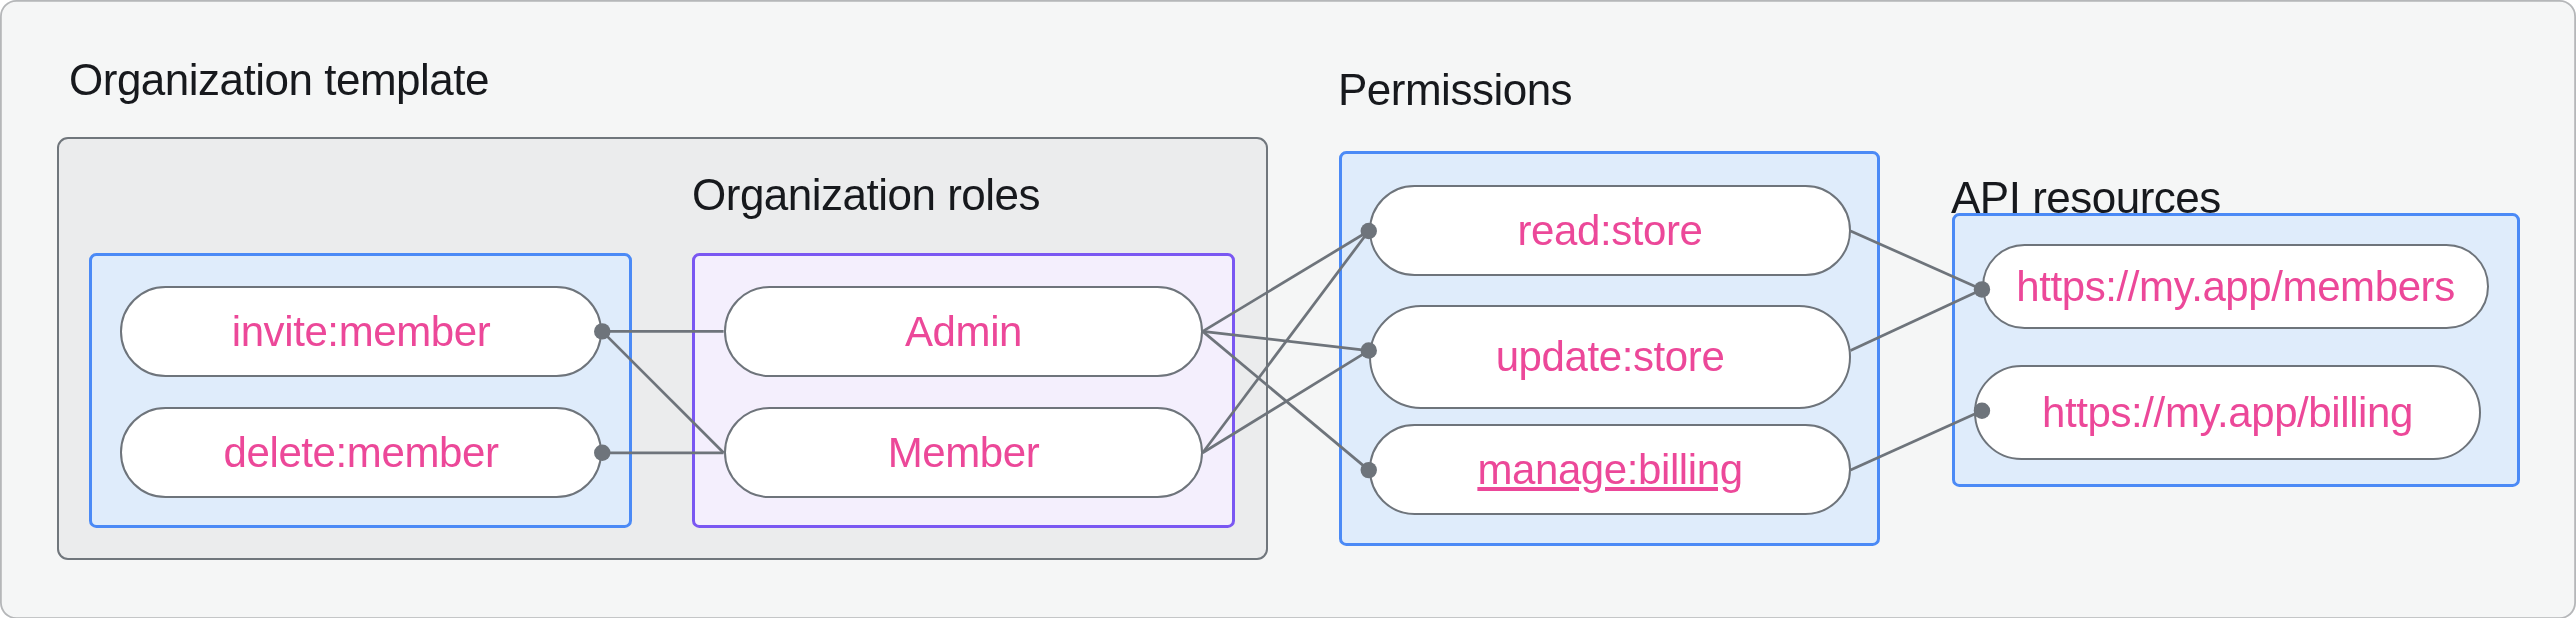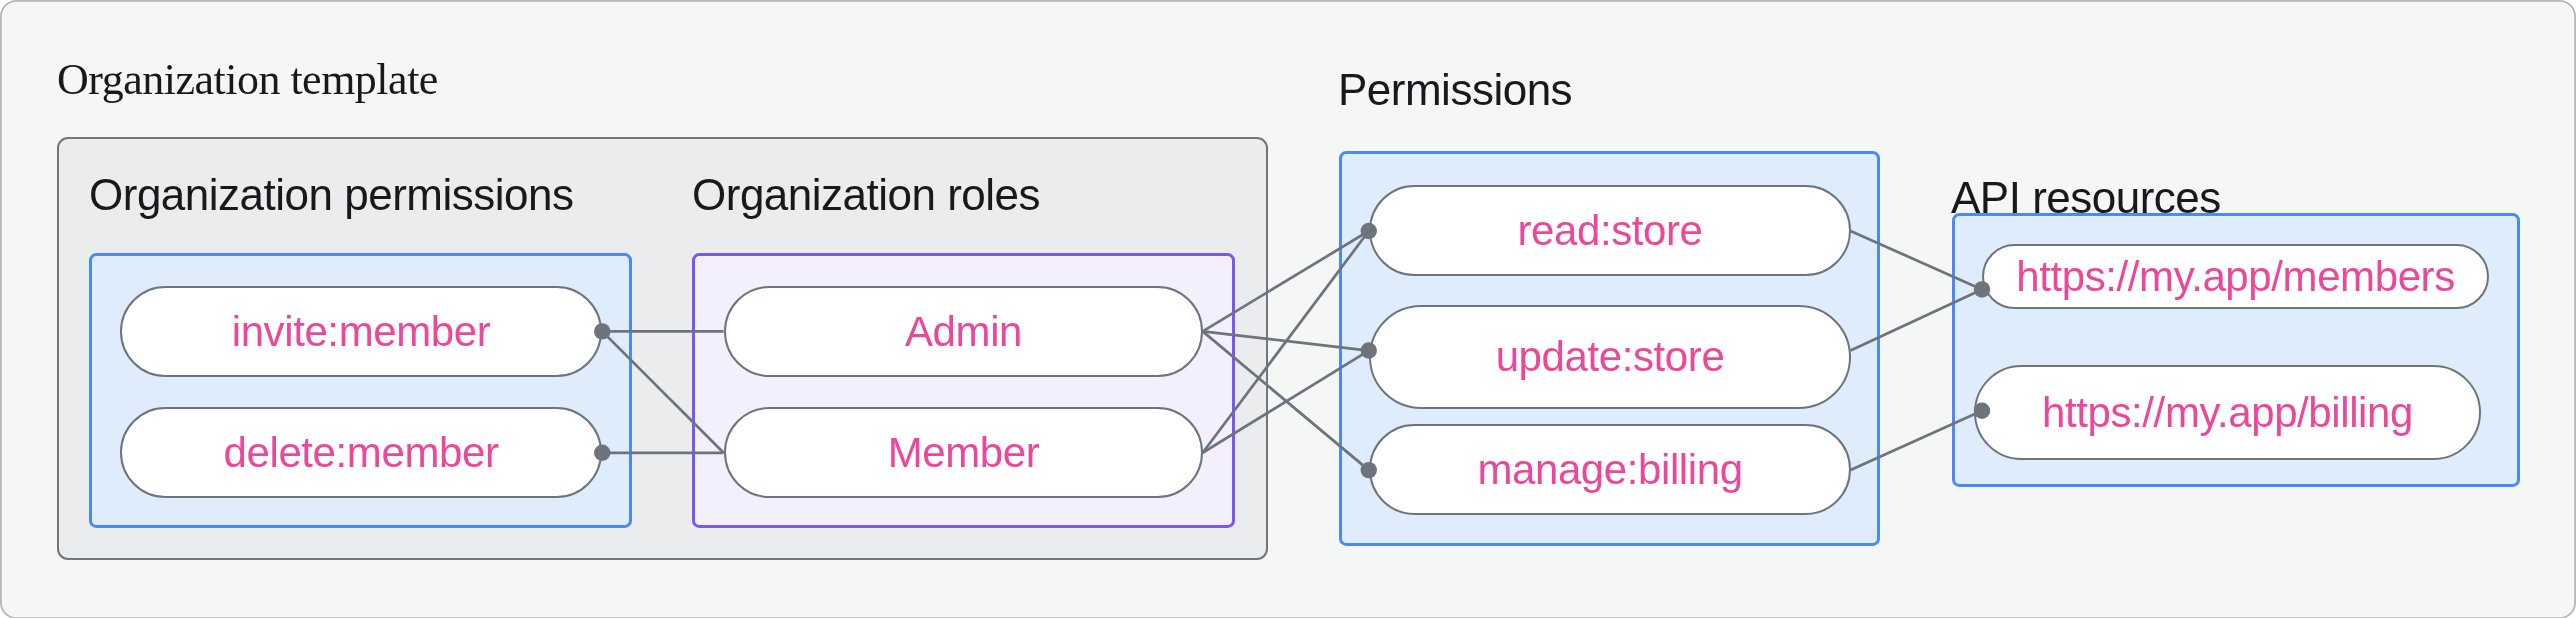--- a/index.html
+++ b/index.html
@@ -53,48 +53,47 @@
     position: absolute;
     left: 0; top: 0;
     pointer-events: none;
   }
 </style>
 </head>
 <body>
 
 <div id="canvas">
 
-  <div class="heading" style="left:57px; top:58px;font-family:Liberation Serif, serif;">Organization template</div>
+  <div class="heading" style="left:69px; top:58px;">Organization template</div>
 
   <div class="heading" style="left:1338px; top:68px;">Permissions</div>
 
   <div class="heading" style="left:1951px; top:132px;margin-top:44px;">API resources</div>
 
   <div class="box gray-box" style="left:57px; top:137px; width:1211px; height:423px;"></div>
 
-  <div class="heading" style="left:89px; top:173px;">Organization permissions</div>
 
   <div class="heading" style="left:692px; top:173px;">Organization roles</div>
 
   <div class="box group-box blue-box" style="left:89px; top:253px; width:543px; height:275px;"></div>
 
   <div class="box group-box purple-box" style="left:692px; top:253px; width:543px; height:275px;"></div>
 
   <div class="box group-box blue-box" style="left:1339px; top:151px; width:541px; height:395px;"></div>
 
   <div class="box group-box blue-box" style="left:1952px; top:213px; width:568px; height:274px;"></div>
 
   <div class="pill" style="left: 120px; top: 286px; width: 482px; height: 91px;">invite:member</div>
   <div class="pill" style="left: 724px; top: 286px; width: 479px; height: 91px;">Admin</div>
   <div class="pill" style="left: 120px; top: 407px; width: 482px; height: 91px;">delete:member</div>
   <div class="pill" style="left: 724px; top: 407px; width: 479px; height: 91px;">Member</div>
   <div class="pill" style="left: 1369px; top: 185px; width: 482px; height: 91px;">read:store</div>
   <div class="pill" style="left: 1369px; top: 305px; width: 482px; height: 104px;">update:store</div>
-  <div class="pill" style="left: 1369px; top: 424px; width: 482px; height: 91px;">manage:billing</div>
-  <div class="pill" style="left: 1982px; top: 244px; width: 507px; height: 65px;">https://my.app/members</div>
+  <div class="pill" style="left: 1369px; top: 424px; width: 482px; height: 91px; text-decoration: underline;">manage:billing</div>
+  <div class="pill" style="left: 1982px; top: 244px; width: 507px; height: 85px;">https://my.app/members</div>
   <div class="pill" style="left: 1974px; top: 365px; width: 507px; height: 95px;">https://my.app/billing</div>
 
   <svg id="edge-layer" width="2576" height="619" viewBox="0 0 2823 678">
       <line x1="660" y1="363" x2="793" y2="363" stroke="#6E747B" stroke-width="3"></line>
       <line x1="660" y1="363" x2="793" y2="496" stroke="#6E747B" stroke-width="3"></line>
       <line x1="660" y1="496" x2="793" y2="496" stroke="#6E747B" stroke-width="3"></line>
       <line x1="1318" y1="363" x2="1500" y2="253" stroke="#6E747B" stroke-width="3"></line>
       <line x1="1318" y1="363" x2="1500" y2="384" stroke="#6E747B" stroke-width="3"></line>
       <line x1="1318" y1="363" x2="1500" y2="515" stroke="#6E747B" stroke-width="3"></line>
       <line x1="1318" y1="496" x2="1500" y2="253" stroke="#6E747B" stroke-width="3"></line>

